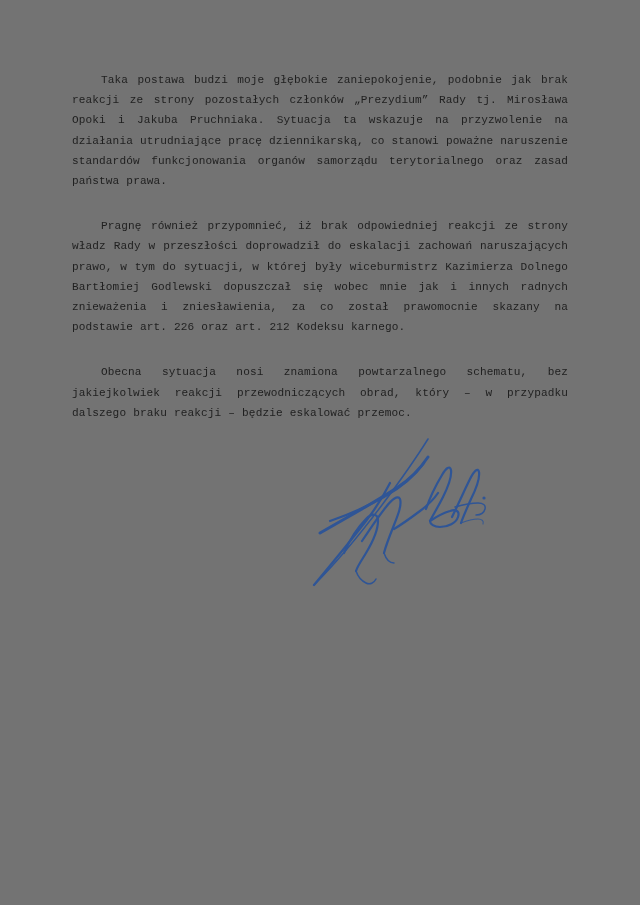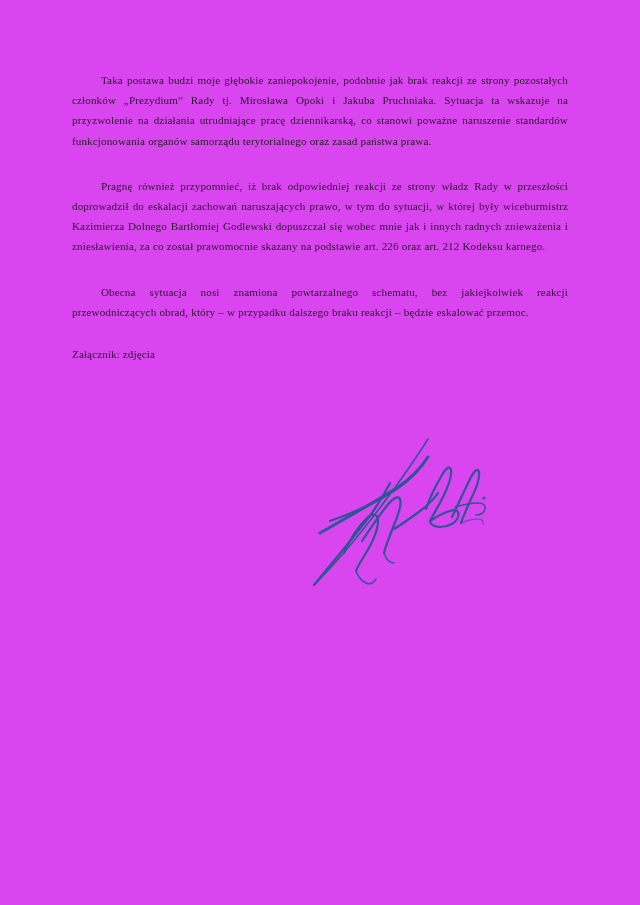--- a/index.html
+++ b/index.html
@@ -6,23 +6,23 @@
   html, body {
     margin: 0;
     padding: 0;
     background: #ffffff;
   }
 
   .page {
     position: relative;
     width: 640px;
     height: 905px;
-    background: #d946ef;
+    background: #737373;
     overflow: hidden;
-    font-family: Liberation Serif, serif;
+    font-family: Liberation Mono, monospace;
   }
 
   .doc-body {
     position: absolute;
     left: 72px;
     top: 70px;
     width: 496px;
   }
 
   .para {
@@ -85,21 +85,20 @@
 <div class="page">
 
   <div class="doc-body">
 
     <p class="para">Taka postawa budzi moje głębokie zaniepokojenie, podobnie jak brak reakcji ze strony pozostałych członków „Prezydium” Rady tj. Mirosława Opoki i Jakuba Pruchniaka. Sytuacja ta wskazuje na przyzwolenie na działania utrudniające pracę dziennikarską, co stanowi poważne naruszenie standardów funkcjonowania organów samorządu terytorialnego oraz zasad państwa prawa.</p>
 
     <p class="para">Pragnę również przypomnieć, iż brak odpowiedniej reakcji ze strony władz Rady w przeszłości doprowadził do eskalacji zachowań naruszających prawo, w tym do sytuacji, w której były wiceburmistrz Kazimierza Dolnego Bartłomiej Godlewski dopuszczał się wobec mnie jak i innych radnych znieważenia i zniesławienia, za co został prawomocnie skazany na podstawie art. 226 oraz art. 212 Kodeksu karnego.</p>
 
     <p class="para last-para">Obecna sytuacja nosi znamiona powtarzalnego schematu, bez jakiejkolwiek reakcji przewodniczących  obrad, który – w przypadku dalszego braku reakcji – będzie eskalować przemoc.</p>
 
-    <p class="attachment-line">Załącznik: zdjęcia</p>
 
   </div>
 
   <div class="signature-area">
     <svg viewBox="0 0 200 175" xmlns="http://www.w3.org/2000/svg">
 
       <path class="sig-stroke sig-thin" d="M128 14 C118 30, 100 56, 82 80 C64 104, 44 130, 14 160"></path>
 
       <path class="sig-stroke sig-med" d="M14 160 C34 136, 52 114, 66 96 C76 83, 84 70, 90 58"></path>
 

